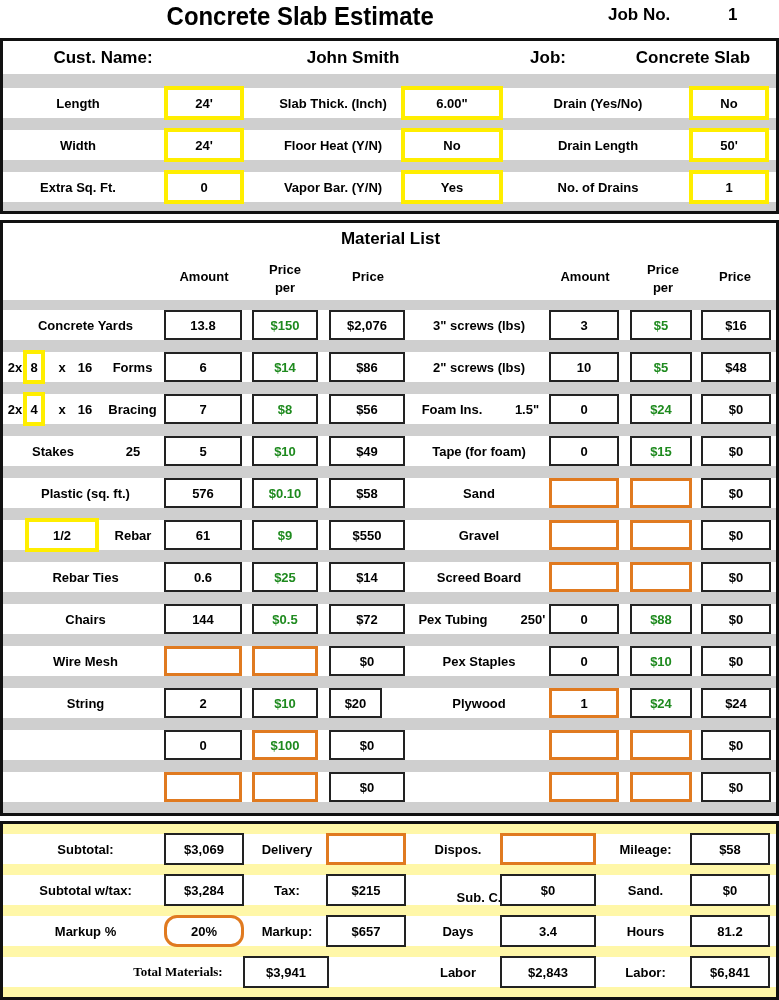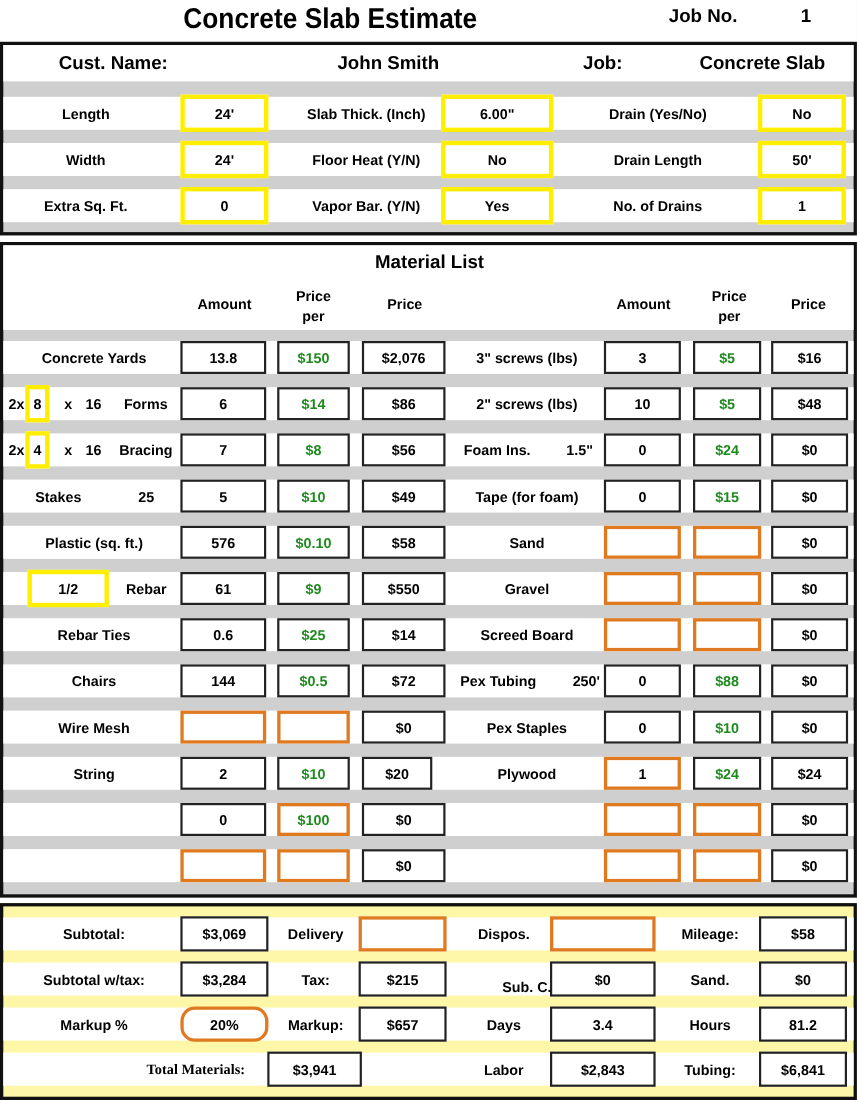--- a/index.html
+++ b/index.html
@@ -181,21 +181,21 @@
     <div class="box green orange" style="left:249px;top:423px;width:66px;height:30px;"></div>
     <div class="box" style="left:326px;top:423px;width:76px;height:30px;">$0</div>
     <div class="cell" style="left:405px;top:423px;width:142px;height:30px;">Pex Staples</div>
     <div class="box " style="left:546px;top:423px;width:70px;height:30px;">0</div>
     <div class="box green " style="left:627px;top:423px;width:62px;height:30px;">$10</div>
     <div class="box" style="left:698px;top:423px;width:70px;height:30px;">$0</div>
     <div class="stripe" style="top:465px;height:30px;"></div>
     <div class="cell" style="left:5px;top:465px;width:155px;height:30px;">String</div>
     <div class="box " style="left:161px;top:465px;width:78px;height:30px;">2</div>
     <div class="box green " style="left:249px;top:465px;width:66px;height:30px;">$10</div>
-    <div class="box" style="left:326px;top:465px;width:64px;height:30px;">$20</div>
+    <div class="box" style="left:326px;top:465px;width:53px;height:30px;">$20</div>
     <div class="cell" style="left:405px;top:465px;width:142px;height:30px;">Plywood</div>
     <div class="box orange" style="left:546px;top:465px;width:70px;height:30px;">1</div>
     <div class="box green " style="left:627px;top:465px;width:62px;height:30px;">$24</div>
     <div class="box" style="left:698px;top:465px;width:70px;height:30px;">$24</div>
     <div class="stripe" style="top:507px;height:30px;"></div>
     <div class="box " style="left:161px;top:507px;width:78px;height:30px;">0</div>
     <div class="box green orange" style="left:249px;top:507px;width:66px;height:30px;">$100</div>
     <div class="box" style="left:326px;top:507px;width:76px;height:30px;">$0</div>
     <div class="cell" style="left:405px;top:507px;width:142px;height:30px;"></div>
     <div class="box orange" style="left:546px;top:507px;width:70px;height:30px;"></div>
@@ -242,15 +242,15 @@
   <div class="box" style="left:323px;top:91px;width:80px;height:32px;">$657</div>
   <div class="cell" style="left:420px;top:92px;width:70px;height:30px;">Days</div>
   <div class="box" style="left:497px;top:91px;width:96px;height:32px;">3.4</div>
   <div class="cell" style="left:605px;top:92px;width:75px;height:30px;">Hours</div>
   <div class="box" style="left:687px;top:91px;width:80px;height:32px;">81.2</div>
 
   <div class="cell" style="left:110px;top:133px;width:130px;height:30px;font-family:Liberation Serif, serif;">Total Materials:</div>
   <div class="box" style="left:240px;top:132px;width:86px;height:32px;">$3,941</div>
   <div class="cell" style="left:420px;top:133px;width:70px;height:30px;">Labor</div>
   <div class="box" style="left:497px;top:132px;width:96px;height:32px;">$2,843</div>
-  <div class="cell" style="left:605px;top:133px;width:75px;height:30px;">Tubing:</div>
+  <div class="cell" style="left:605px;top:133px;width:75px;height:30px;">Labor:</div>
   <div class="box" style="left:687px;top:132px;width:80px;height:32px;">$6,841</div>
 </div>
 
 </body></html>

